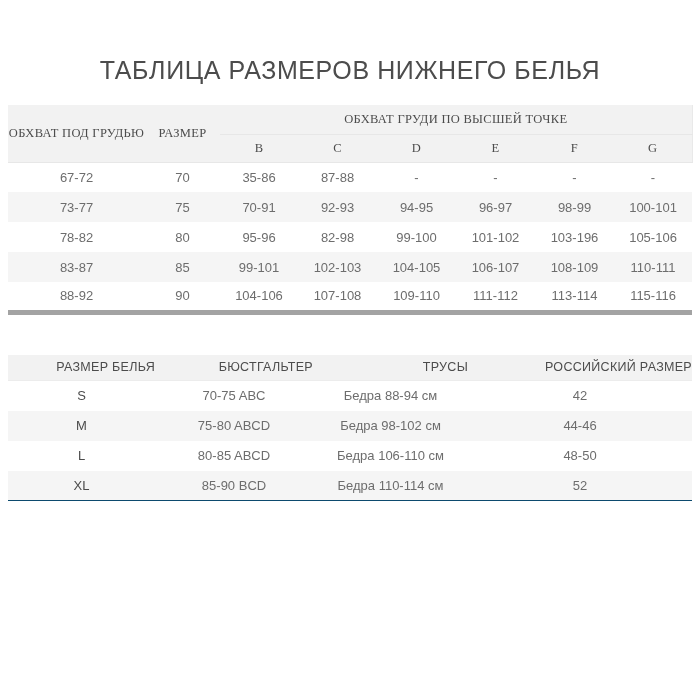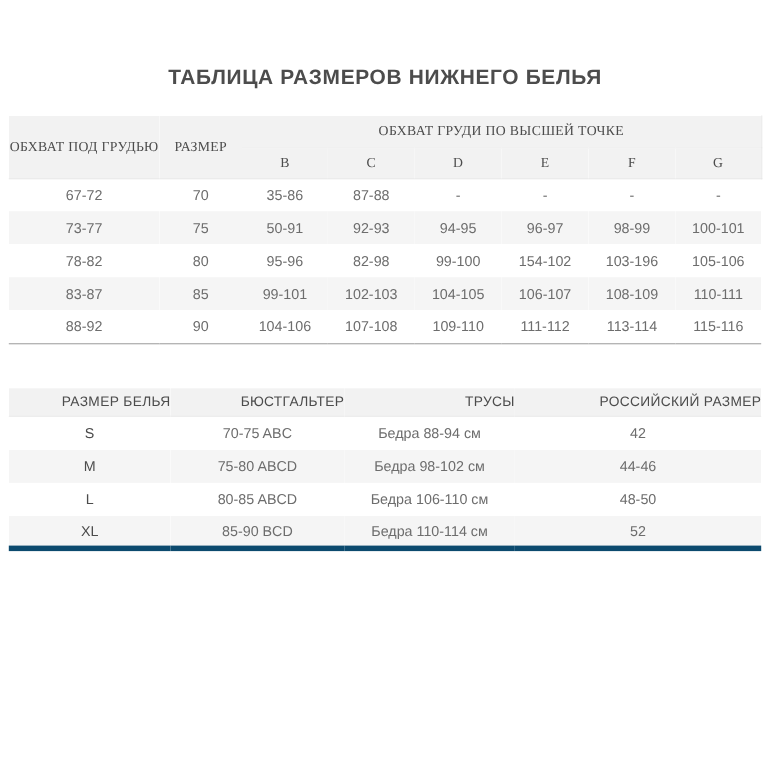--- a/index.html
+++ b/index.html
@@ -15,23 +15,23 @@
   .page {
     position: relative;
     width: 700px;
     height: 700px;
     background: #ffffff;
     overflow: hidden;
   }
   .title {
     margin: 58px 0 0 0;
     text-align: center;
-    font-size: 19px;
+    font-size: 25px;
     line-height: 25px;
-    font-weight: 700;
+    font-weight: 400;
     letter-spacing: 0.6px;
     color: var(--heading-text, #4c4c4c);
   }
   table {
     border-collapse: collapse;
     table-layout: fixed;
     width: 684px;
     margin-left: 8px;
   }
   th, td {
@@ -53,28 +53,28 @@
     color: var(--cell-text, #6d6d6d);
   }
   
   .t1 { margin-top: 22px; }
   .t1 thead tr:first-child { height: 29px; }
   .t1 thead tr:last-child  { height: 28px; }
   .t1 tbody tr { height: 30px; }
   .t1 tbody tr:nth-child(even) { background: var(--stripe-bg, #f5f5f5); }
   .t1 thead th { border-bottom: 1px solid #e7e7e7; font-family: Liberation Serif, serif; }
   .t1 thead tr > th:last-child { border-right: 1px solid #e9e9e9; }
-  .t1 tbody tr:last-child td { border-bottom: 1px solid #a3a3a3; }
+  .t1 tbody tr:last-child td { border-bottom: 5px solid #a3a3a3; }
   
   .t2 { margin-top: 40px; }
   .t2 thead tr { height: 26px; }
   .t2 tbody tr { height: 30px; }
   .t2 tbody tr:nth-child(even) { background: var(--stripe-bg, #f5f5f5); }
   .t2 thead th { border-bottom: 1px solid #ececec; text-align: right; }
-  .t2 tbody tr:last-child td { border-bottom: 5px solid #0c4a6e; }
+  .t2 tbody tr:last-child td { border-bottom: 1px solid #0c4a6e; }
   .t2 tbody td:first-child { color: var(--heading-text, #4c4c4c); }
 </style>
 </head>
 <body>
 
 <div class="page">
 
   <h1 class="title">ТАБЛИЦА РАЗМЕРОВ НИЖНЕГО БЕЛЬЯ</h1>
 
   <table class="t1">
@@ -110,34 +110,34 @@
         <td>35-86</td>
         <td>87-88</td>
         <td>-</td>
         <td>-</td>
         <td>-</td>
         <td>-</td>
       </tr>
       <tr>
         <td>73-77</td>
         <td>75</td>
-        <td>50-91</td>
+        <td>70-91</td>
         <td>92-93</td>
         <td>94-95</td>
         <td>96-97</td>
         <td>98-99</td>
         <td>100-101</td>
       </tr>
       <tr>
         <td>78-82</td>
         <td>80</td>
         <td>95-96</td>
         <td>82-98</td>
         <td>99-100</td>
-        <td>154-102</td>
+        <td>101-102</td>
         <td>103-196</td>
         <td>105-106</td>
       </tr>
       <tr>
         <td>83-87</td>
         <td>85</td>
         <td>99-101</td>
         <td>102-103</td>
         <td>104-105</td>
         <td>106-107</td>

